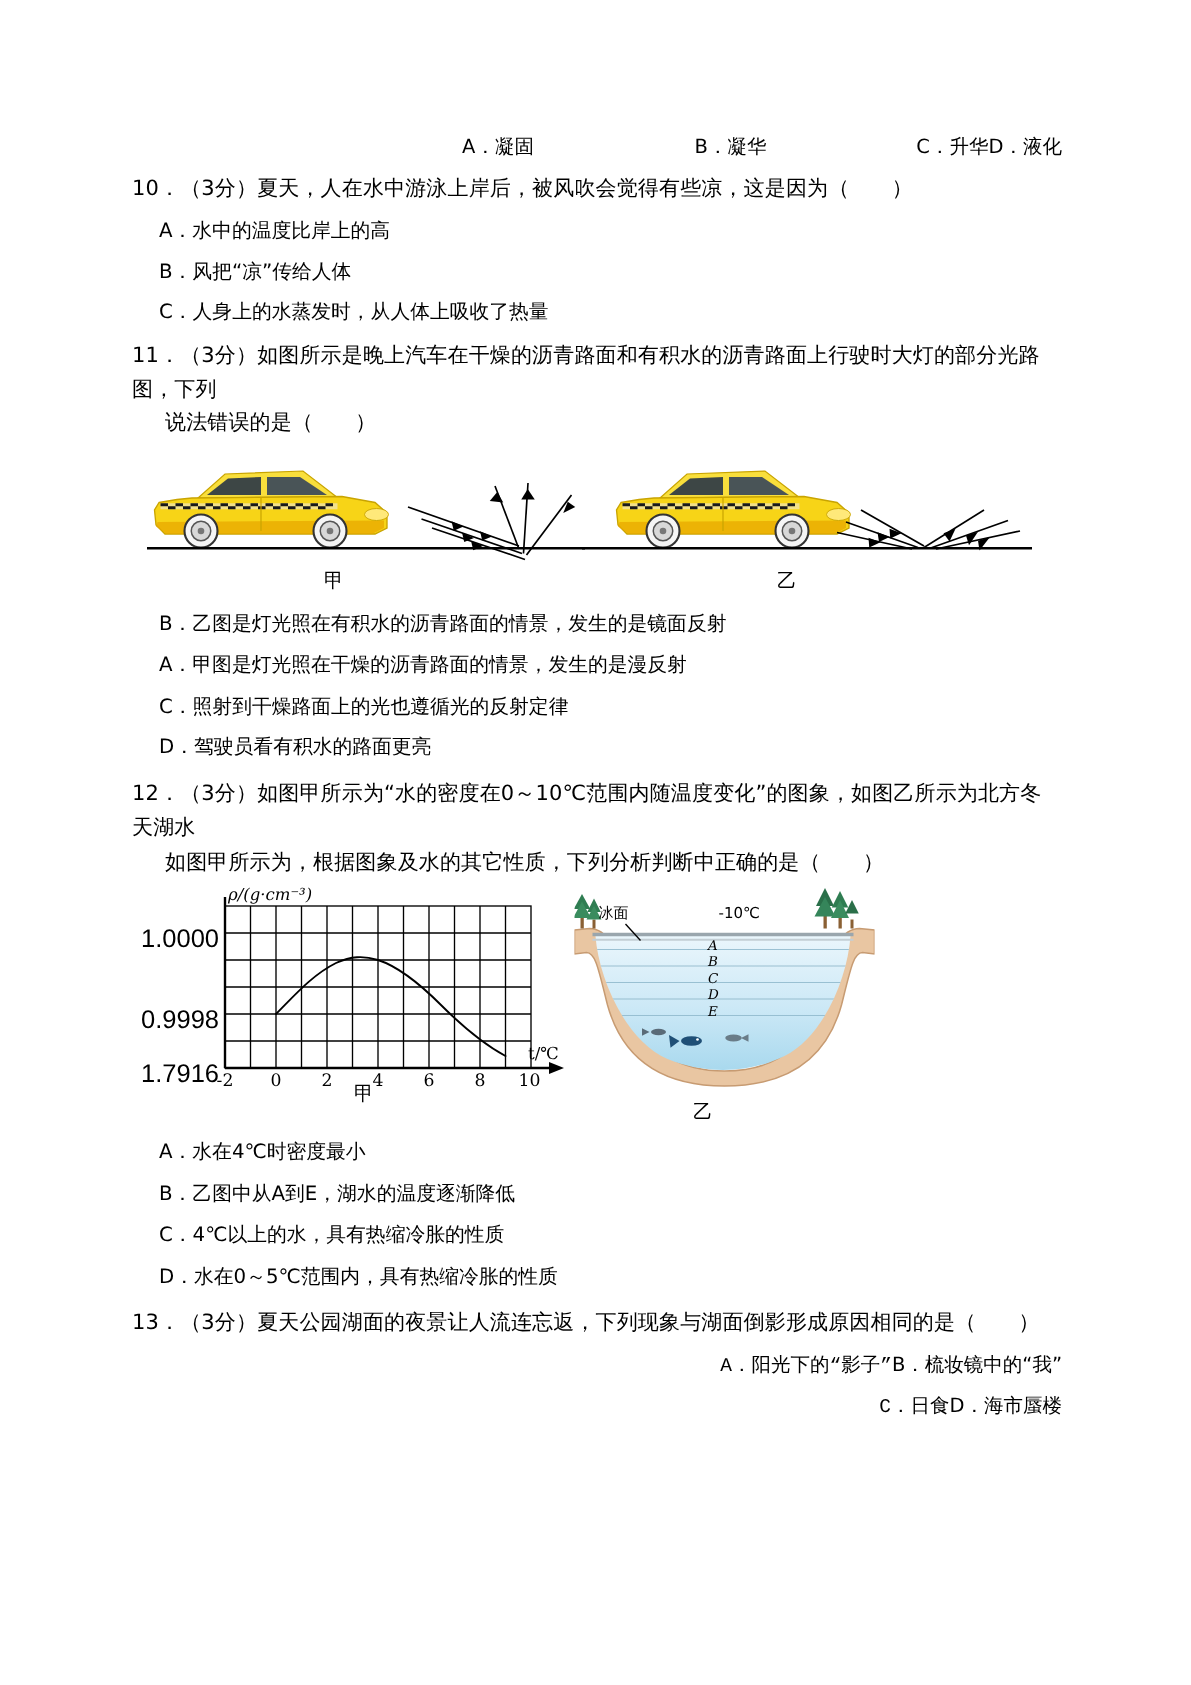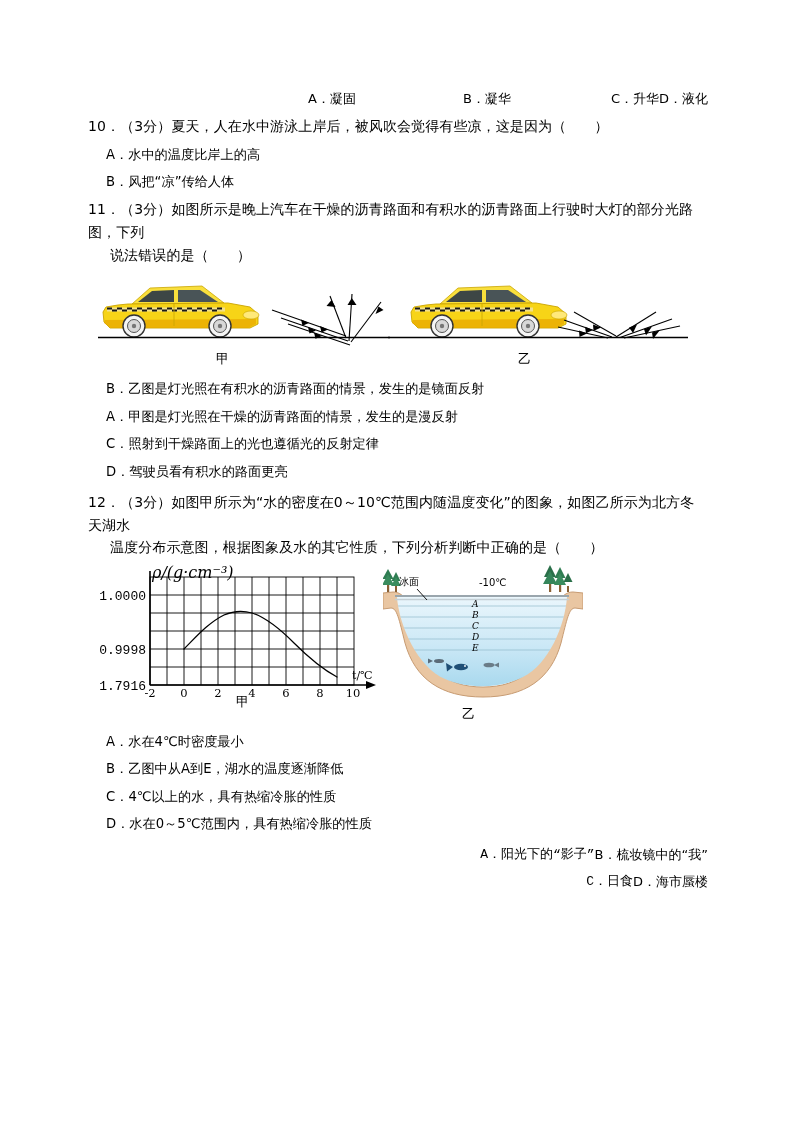--- a/index.html
+++ b/index.html
@@ -102,29 +102,29 @@
   .lake-wrap {
     position: absolute;
     left: 295px;
     top: -2px;
     width: 200px;
     height: 160px;
   }
 
   .axis-label-y {
     position: absolute;
-    font-size: 16px;
+    font-size: 11px;
     font-style: italic;
     font-family: "DejaVu Serif", "Liberation Serif", serif;
     white-space: nowrap;
   }
   .tick-y {
     position: absolute;
-    font-size: 13px;
-    font-family: Liberation Mono, monospace;
+    font-size: 17px;
+    font-family: Liberation Sans, sans-serif;
     text-align: right;
     white-space: nowrap;
   }
   .tick-x {
     position: absolute;
     font-size: 11.5px;
     font-family: "DejaVu Serif", "Liberation Serif", serif;
     text-align: center;
     white-space: nowrap;
   }
@@ -152,20 +152,21 @@
 <div class="page">
   <div class="content">
 
     <div class="opt-row fourup sp-6">
       <span class="cell c1">A．凝固</span><span class="cell c2">B．凝华</span><span class="cell c3">C．升华</span><span class="cell">D．液化</span>
     </div>
 
     <div class="qstem sp-6">10．（3分）夏天，人在水中游泳上岸后，被风吹会觉得有些凉，这是因为（　　）</div>
     <div class="opt sp-6">A．水中的温度比岸上的高</div>
     <div class="opt sp-6">B．风把“凉”传给人体</div>
+    <div class="opt sp-6">C．人身上的水蒸发时，从人体上吸收了热量</div>
 
     <div class="qstem">11．（3分）如图所示是晚上汽车在干燥的沥青路面和有积水的沥青路面上行驶时大灯的部分光路图，下列</div>
     <div class="qstem">
       <span class="cont">说法错误的是（　　）</span>
     </div>
 
     <div class="fig-cars">
 
       <svg class="car-panel panel-a" width="292" height="78" viewBox="0 0 292 78">
 
@@ -321,21 +322,21 @@
       <div class="fig-caption" style="left:430px; top:76px;">乙</div>
     </div>
 
     <div class="opt sp-6">B．乙图是灯光照在有积水的沥青路面的情景，发生的是镜面反射</div>
     <div class="opt sp-6">A．甲图是灯光照在干燥的沥青路面的情景，发生的是漫反射</div>
     <div class="opt sp-6">C．照射到干燥路面上的光也遵循光的反射定律</div>
     <div class="opt sp-10">D．驾驶员看有积水的路面更亮</div>
 
     <div class="qstem">12．（3分）如图甲所示为“水的密度在0～10℃范围内随温度变化”的图象，如图乙所示为北方冬天湖水</div>
     <div class="qstem">
-      <span class="cont">温度分布示意图，根据图象及水的其它性质，下列分析判断中正确的是（　　）</span>
+      <span class="cont">如图甲所示为，根据图象及水的其它性质，下列分析判断中正确的是（　　）</span>
     </div>
 
     <div class="fig-12">
 
       <div class="chart-wrap">
         <svg width="300" height="140" viewBox="0 0 300 140">
 
           <g stroke="#000" stroke-width="0.9" fill="none">
             <rect x="62" y="12" width="204" height="108"></rect>
 
@@ -467,20 +468,21 @@
 
       <div class="fig-caption" style="left:148px; top:128px;">甲</div>
       <div class="fig-caption" style="left:374px; top:140px;">乙</div>
     </div>
 
     <div class="opt sp-6">A．水在4℃时密度最小</div>
     <div class="opt sp-6">B．乙图中从A到E，湖水的温度逐渐降低</div>
     <div class="opt sp-6">C．4℃以上的水，具有热缩冷胀的性质</div>
     <div class="opt sp-10">D．水在0～5℃范围内，具有热缩冷胀的性质</div>
 
+    <div class="qstem sp-6">13．（3分）夏天公园湖面的夜景让人流连忘返，下列现象与湖面倒影形成原因相同的是（　　）</div>
     <div class="opt-row twoup sp-6">
       <span class="cell c1">A．阳光下的“影子”</span><span class="cell">B．梳妆镜中的“我”</span>
     </div>
     <div class="opt-row twoup">
       <span class="cell c1">C．日食</span><span class="cell">D．海市蜃楼</span>
     </div>
 
   </div>
 </div>
 

